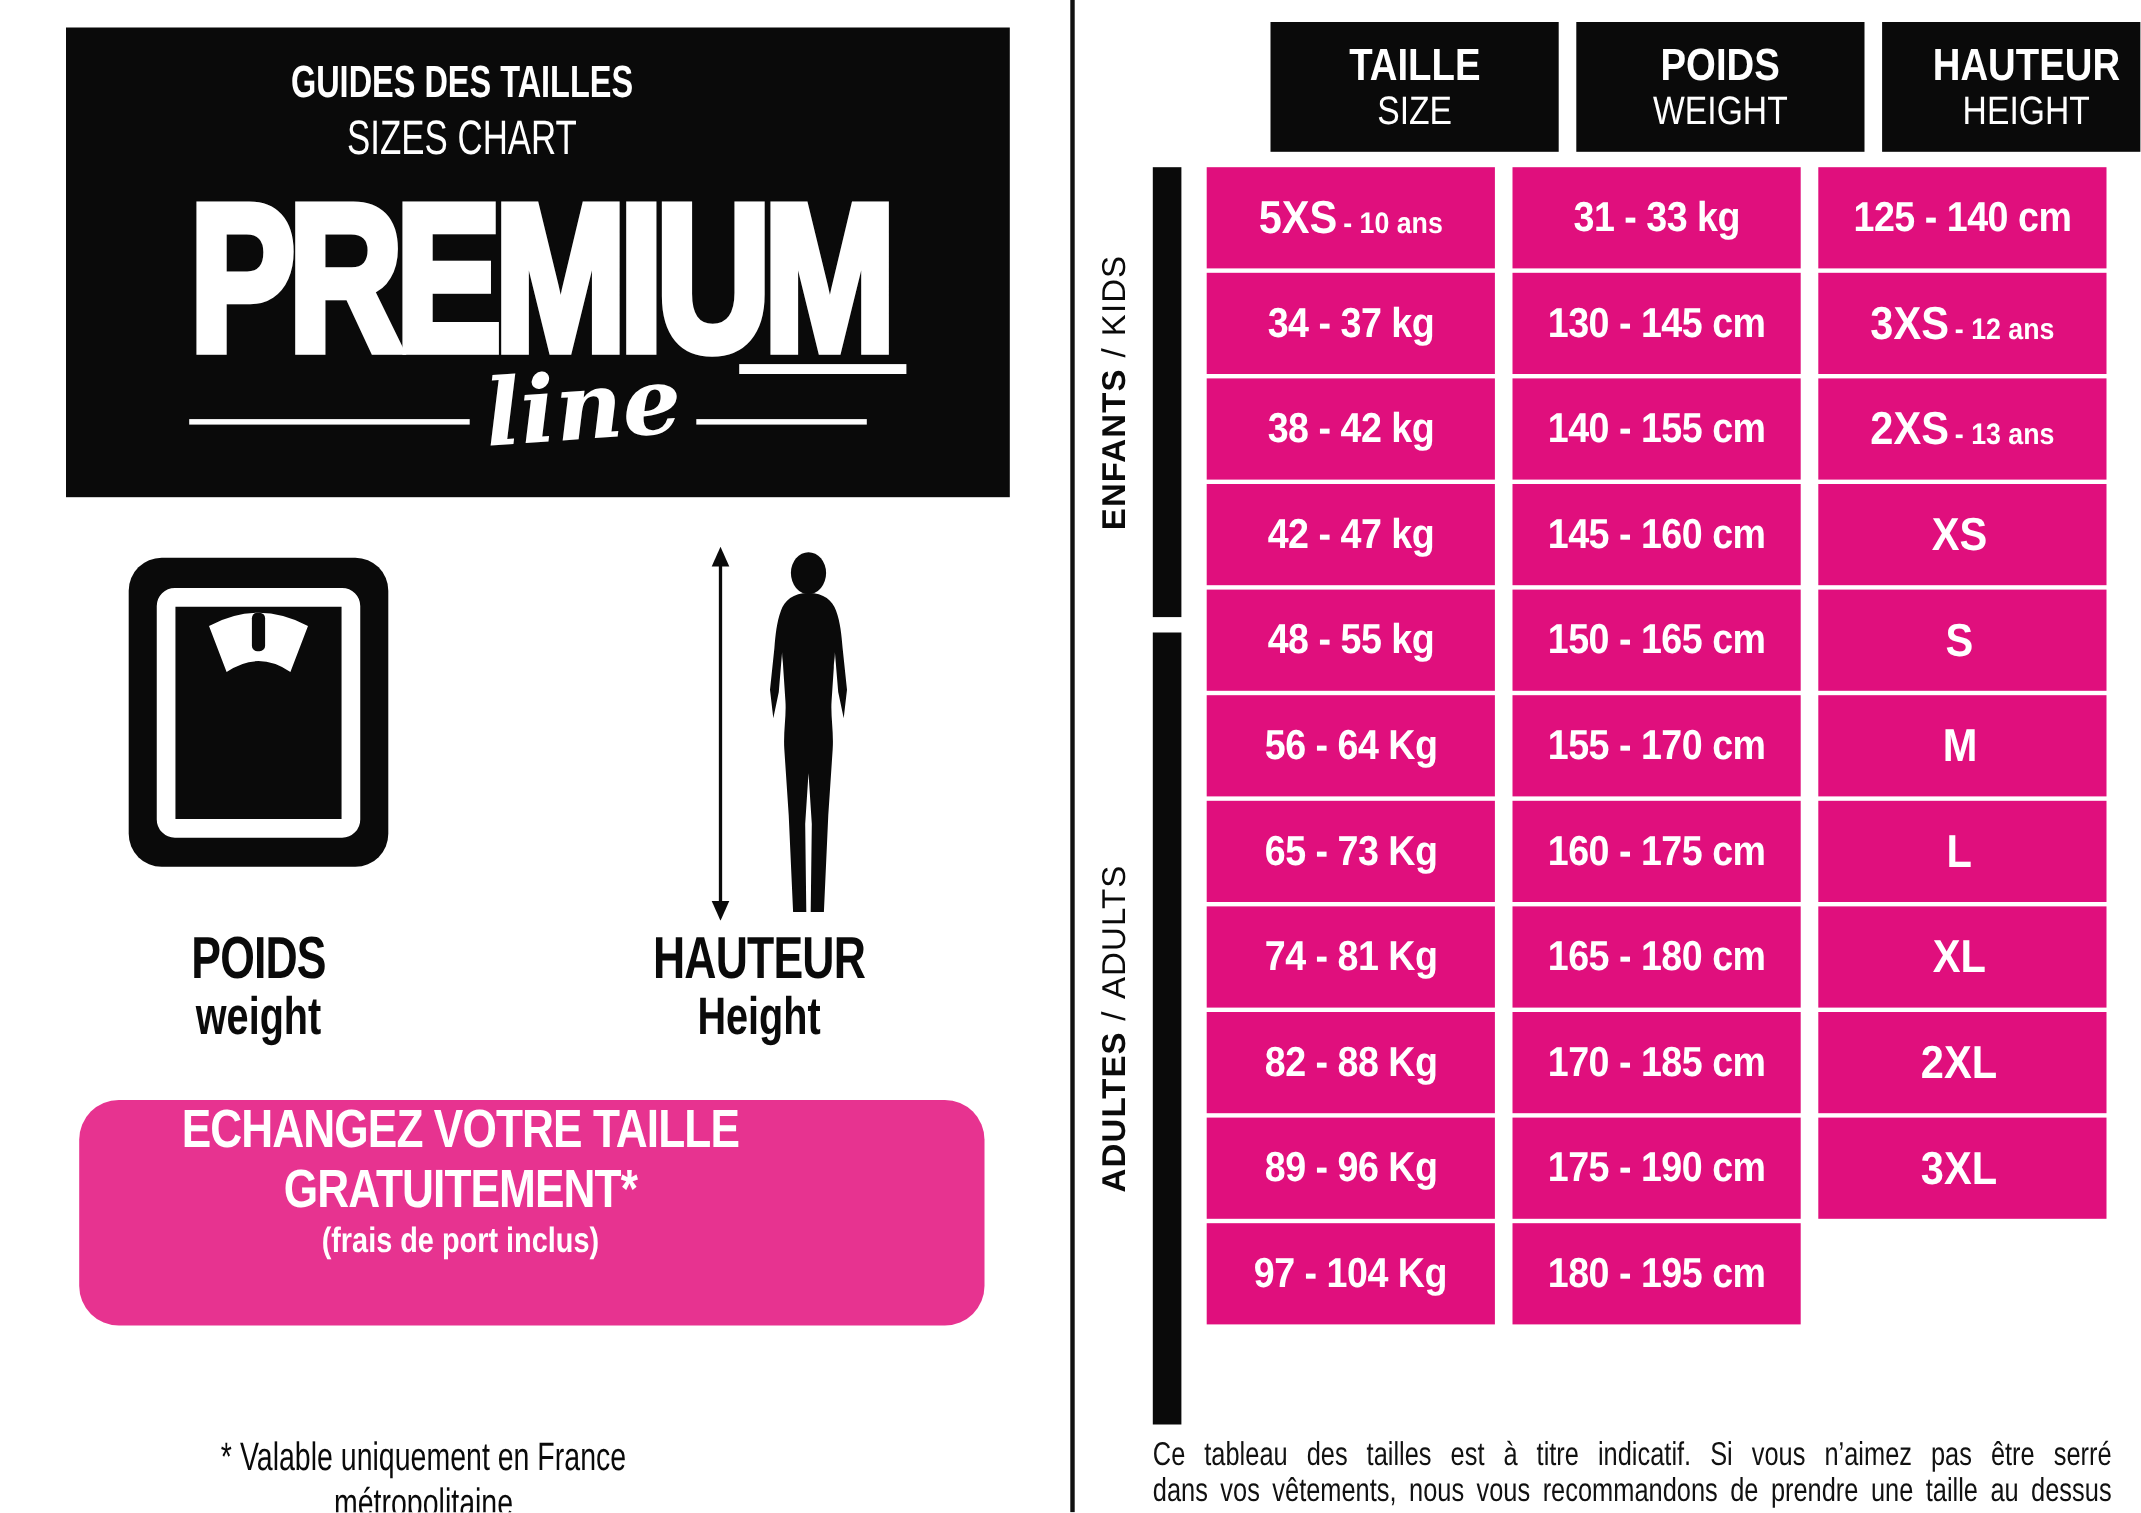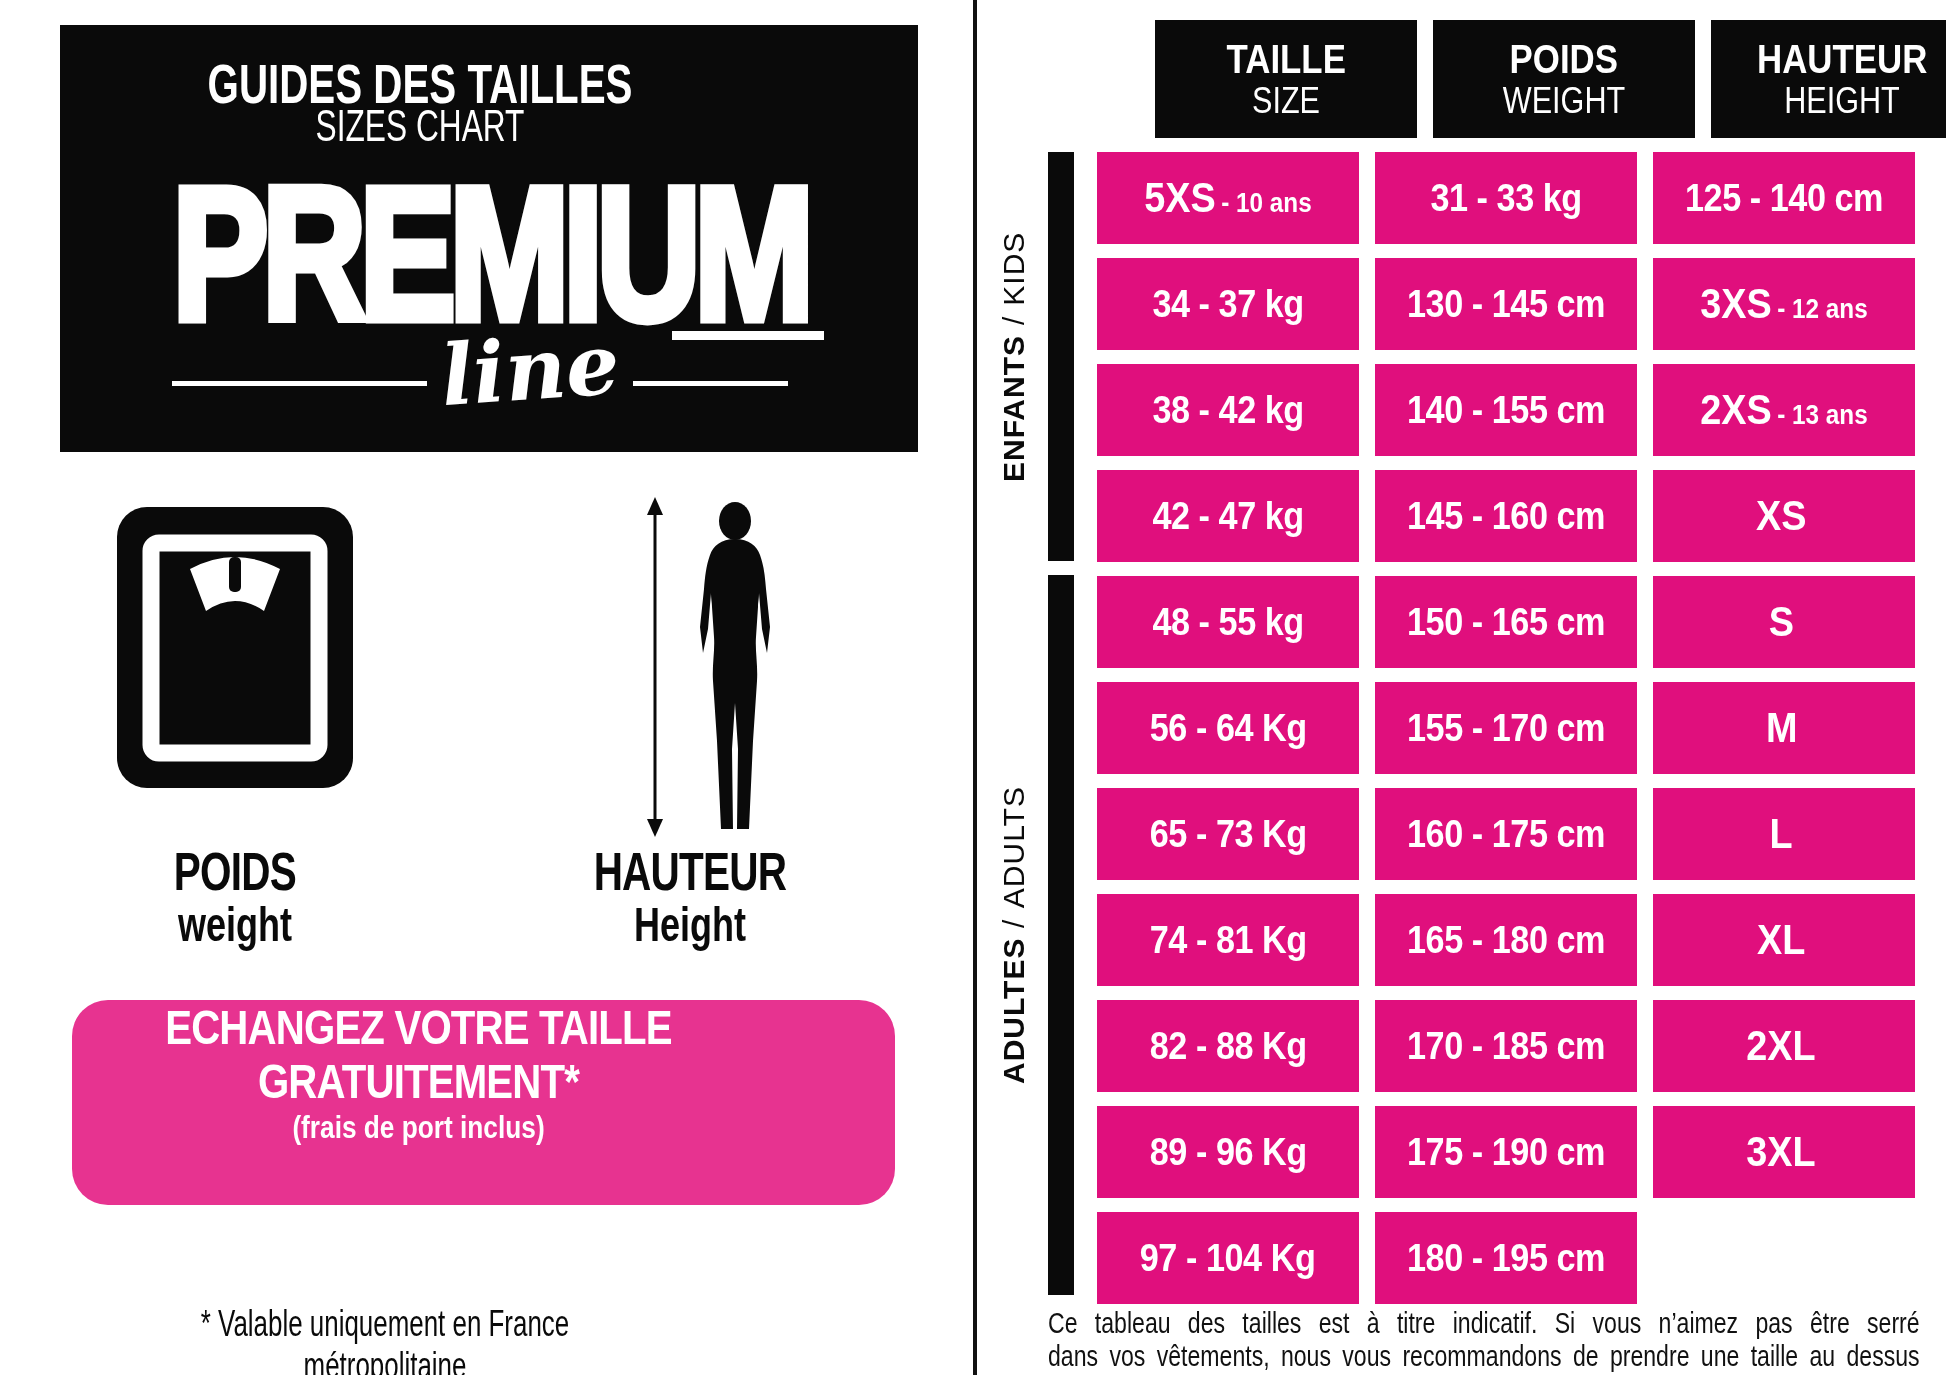--- a/index.html
+++ b/index.html
@@ -3,21 +3,21 @@
 <meta charset="utf-8">
 <style>
   html,body{margin:0;padding:0;background:#ffffff;}
   #canvas{position:relative;width:1946px;height:1375px;background:#fff;overflow:hidden;
           font-family:"Liberation Sans", sans-serif;color:#0a0a0a;}
   .abs{position:absolute;}
   .cx{display:block;transform-origin:center center;}
   
   #logo-box{left:60px;top:25px;width:858px;height:427px;background:#0a0a0a;}
   .lb-title{left:30px;width:660px;text-align:center;color:#fff;}
-  #lb-title1{top:26px;font-size:56px;font-weight:bold;letter-spacing:0px;}
+  #lb-title1{top:26px;font-size:41px;font-weight:bold;letter-spacing:0px;}
   #lb-title2{top:76px;font-size:44px;font-weight:normal;}
   .sx72{transform:scaleX(0.72);}
   .sx75{transform:scaleX(0.75);}
   .sx82{transform:scaleX(0.82);}
   .sx85{transform:scaleX(0.85);}
   .sx90{transform:scaleX(0.90);}
   #brand-name{left:30px;top:128px;width:800px;text-align:center;color:#fff;
       font-size:152px;font-weight:bold;letter-spacing:-7px;line-height:160px;
       -webkit-text-stroke:7px #ffffff;transform:scaleY(1.25) scaleX(0.95);transform-origin:center top;}
   #brand-underline{left:612px;top:306px;width:152px;height:9px;background:#fff;}
@@ -51,21 +51,21 @@
   #group-bar-kids{top:152px;height:409px;}
   #group-bar-adults{top:575px;height:720px;}
   #table-headers{left:1155px;top:20px;width:818px;display:grid;
       grid-template-columns:262px 262px 262px;justify-content:space-between;}
   .hdr-cell{height:118px;background:#0a0a0a;color:#fff;display:flex;flex-direction:column;
       align-items:center;justify-content:center;}
   .hdr-fr{font-size:41px;font-weight:bold;line-height:44px;}
   .hdr-en{font-size:36px;font-weight:normal;line-height:40px;}
   #size-grid{left:1097px;top:152px;width:818px;display:grid;
       grid-template-columns:262px 262px 262px;justify-content:space-between;
-      grid-auto-rows:92px;row-gap:14px;}
+      grid-auto-rows:92px;row-gap:4px;}
   .cell{background:#e00f7d;color:#fff;display:flex;align-items:center;justify-content:center;}
   .cell-text{font-size:38px;font-weight:bold;letter-spacing:-0.5px;}
   .size-main{font-size:42px;font-weight:bold;}
   .size-age{font-size:27px;font-weight:bold;margin-left:6px;}
   #table-note{left:1048px;top:1306px;width:1132px;transform:scaleX(0.77);transform-origin:left top;
       font-size:30px;line-height:33px;color:#111;}
   .note-line{text-align:justify;text-align-last:justify;}
 </style>
 </head>
 <body>

